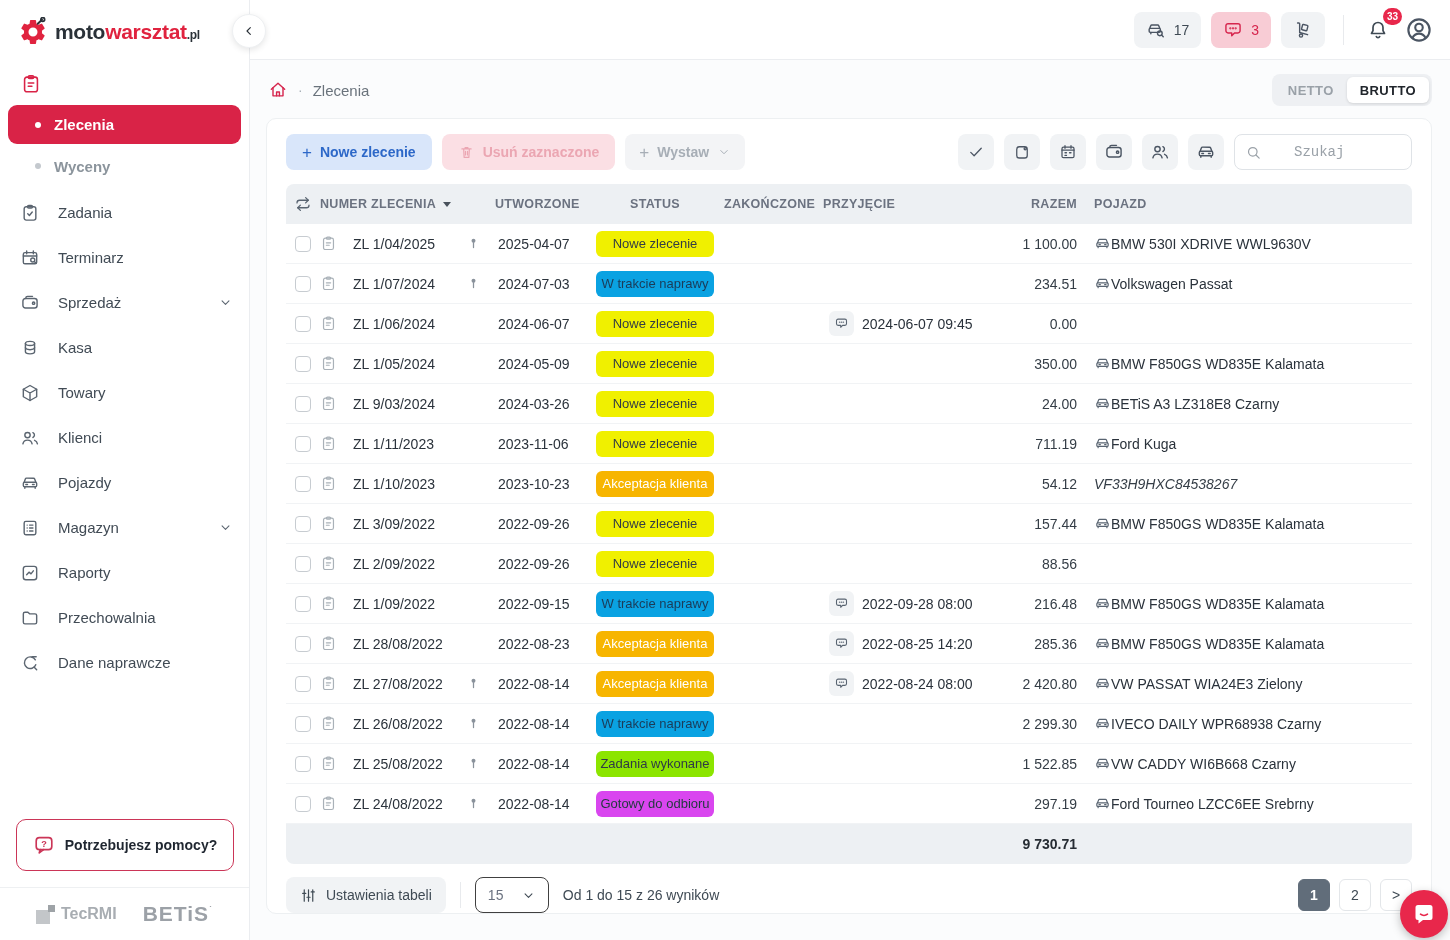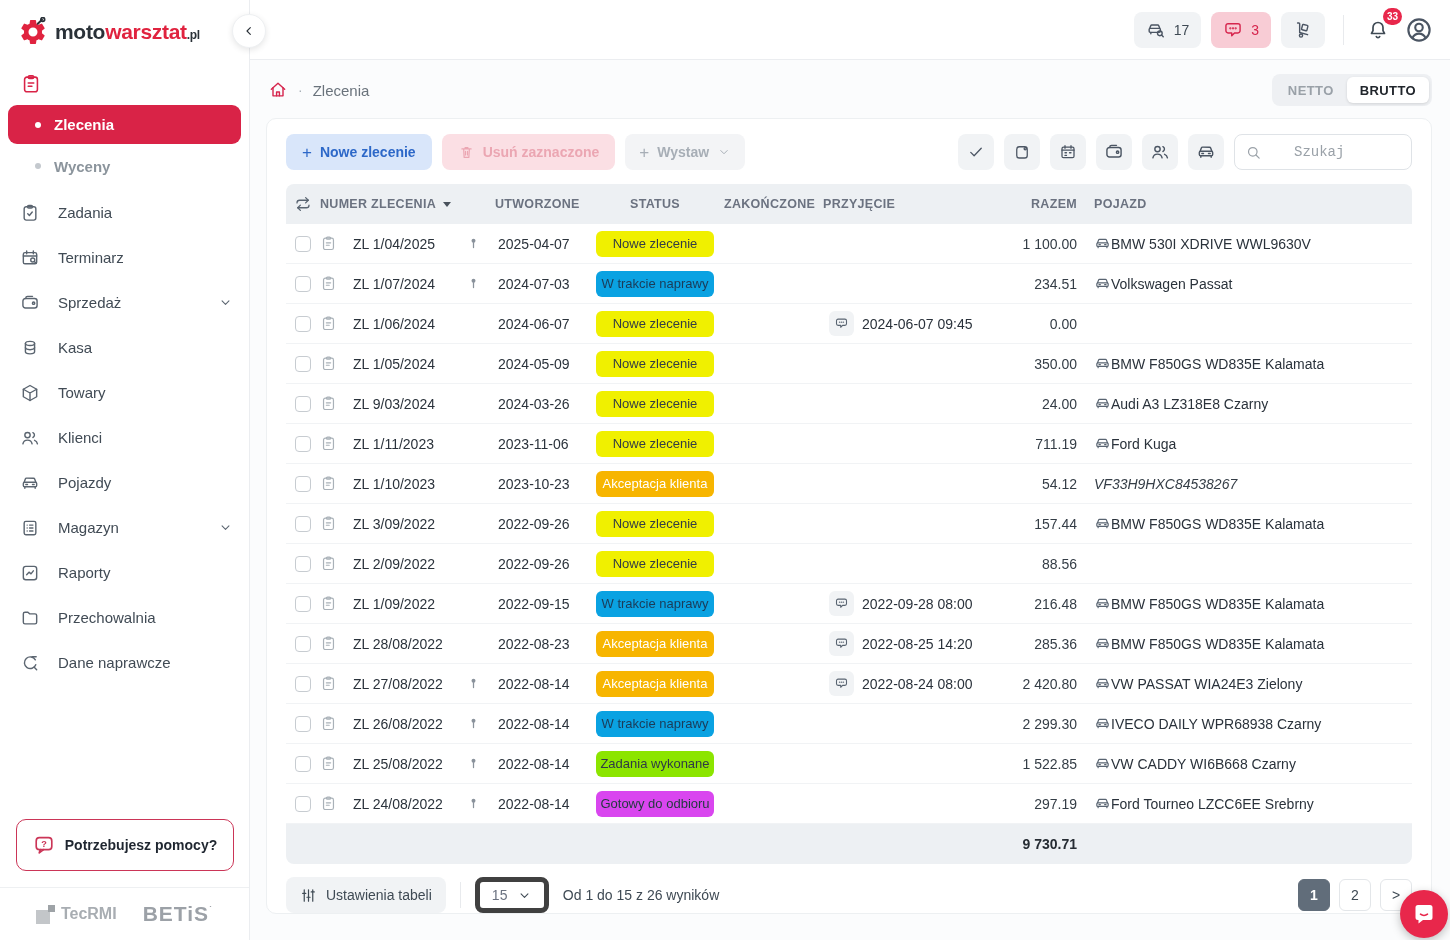--- a/index.html
+++ b/index.html
@@ -100,21 +100,21 @@
   .cell-veh { display:flex; align-items:flex-end; padding-left:12px; }
   .cell-veh .car { color:#596471; flex:0 0 auto; }
   .cell-veh.vin { font-style:italic; color:#343d46; }
   .sumrow { height:40px; background:#edf0f3; border-radius:0 0 8px 8px; }
   .sum-val { text-align:right; padding-right:5px; font-weight:700; color:#262c33; font-size:14px; }
 
   
   .foot { margin-top:13px; display:flex; align-items:center; }
   .settings-btn { height:36px; border:none; border-radius:8px; background:#f1f3f5; display:flex; align-items:center; gap:9px; padding:0 14px; font-family:inherit; font-size:14px; font-weight:500; color:#3f4a54; cursor:pointer; }
   .foot-div { width:1px; height:26px; background:#e8eaed; margin:0 14px; }
-  .size-select { width:74px; height:36px; border:5px solid #404040; border-radius:8px; display:flex; align-items:center; justify-content:space-between; padding:0 12px; font-size:14px; color:#6b7280; cursor:pointer; }
+  .size-select { width:74px; height:36px; border:1px solid #404040; border-radius:8px; display:flex; align-items:center; justify-content:space-between; padding:0 12px; font-size:14px; color:#6b7280; cursor:pointer; }
   .size-select .sc { color:#3f4a54; }
   .results { margin-left:14px; font-size:14px; color:#3f4a54; }
   .pager { margin-left:auto; display:flex; gap:9px; }
   .page-btn { min-width:32px; height:32px; border-radius:6px; border:1px solid #e3e6e9; background:#fff; color:#3f4a54; font-family:inherit; font-size:14px; cursor:pointer; }
   .page-btn.active { background:#616d7a; border-color:#616d7a; color:#fff; font-weight:700; }
 
   .intercom { position:absolute; right:2px; bottom:2px; width:48px; height:48px; border-radius:50%; background:#e8274b; display:flex; align-items:center; justify-content:center; cursor:pointer; box-shadow:0 3px 10px rgba(0,0,0,.25); z-index:10; }
 </style>
 </head>
 <body>
@@ -657,21 +657,21 @@
             <div class="cell-total">24.00</div>
             <div class="cell-veh">
               <span class="car">
                 <svg class="ic" width="17" height="17" viewBox="0 0 24 24">
                   <path d="M5.8 16.5v1.5M18.2 16.5v1.5"></path>
                   <path d="M5 11l1.4-3.8a1.5 1.5 0 011.4-1h8.4a1.5 1.5 0 011.4 1L19 11"></path>
                   <rect x="4" y="11" width="16" height="5.2" rx="1.5"></rect>
                   <path d="M7 13.6h2M15 13.6h2"></path>
                 </svg>
               </span>
-              <span>Audi A3 LZ318E8 Czarny</span>
+              <span>BETiS A3 LZ318E8 Czarny</span>
             </div>
           </div>
           <div class="tgrid trow">
             <div class="cell-sel">
               <input type="checkbox" style="">
             </div>
             <div class="cell-num">
               <span class="doc">
                 <svg class="ic" width="17" height="17" viewBox="0 0 24 24">
                   <rect x="5" y="4.5" width="14" height="16" rx="2.5"></rect>

